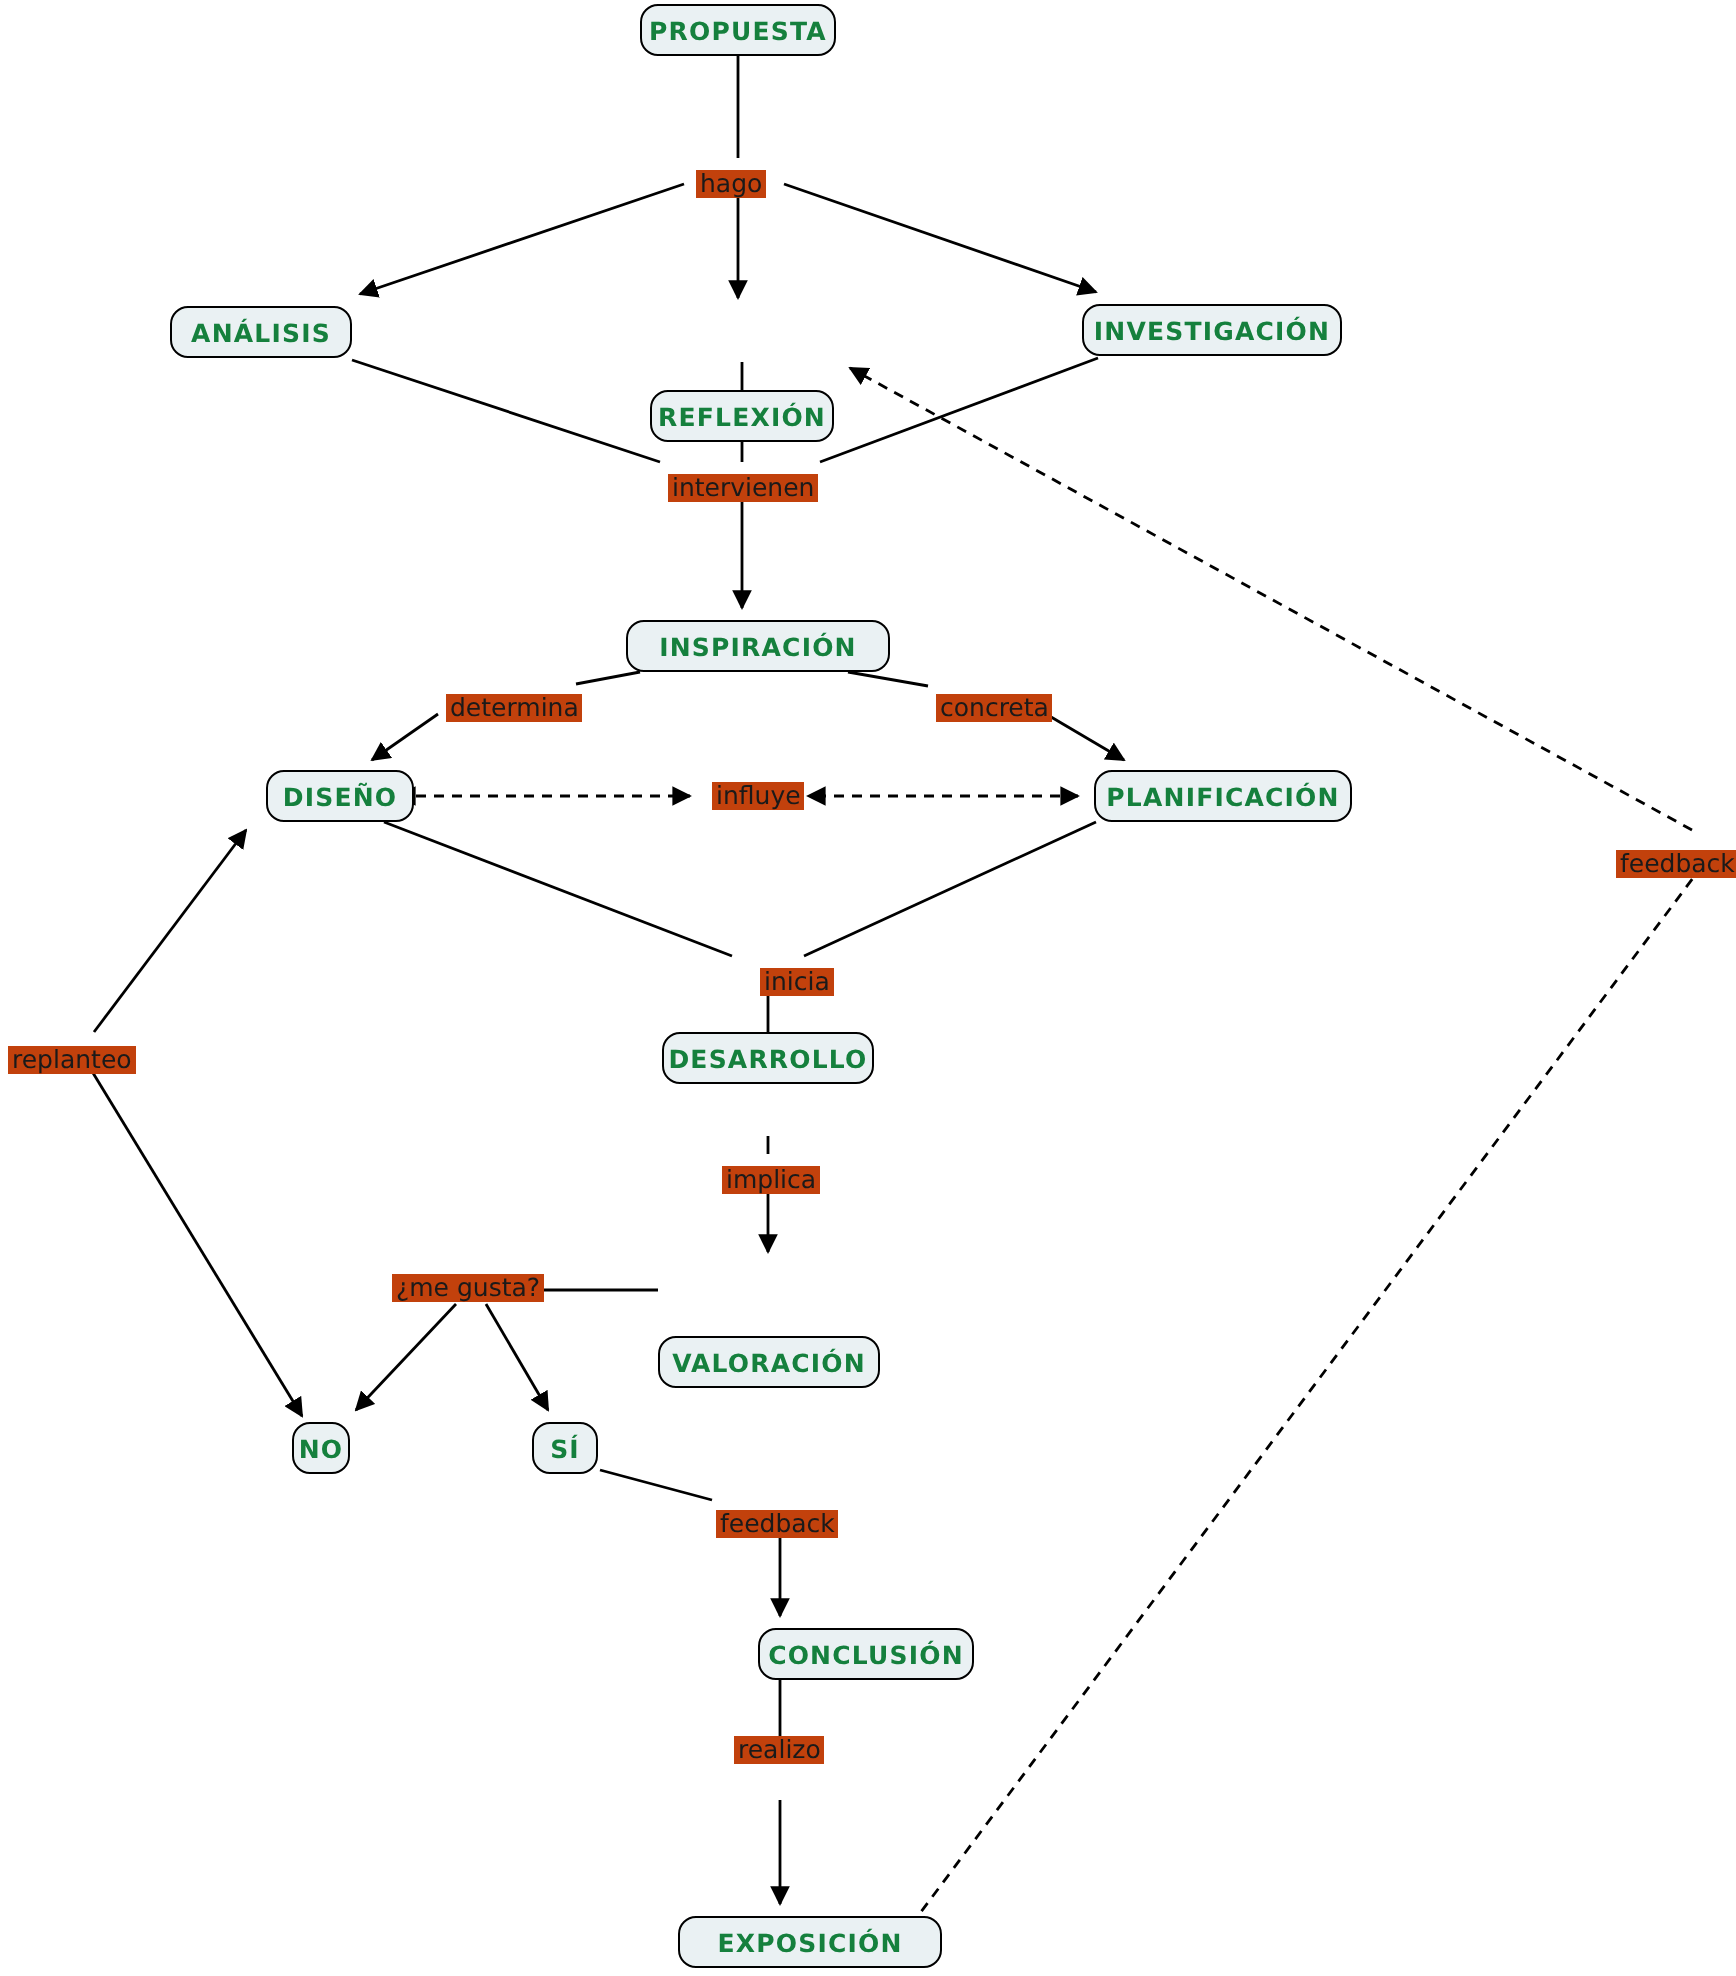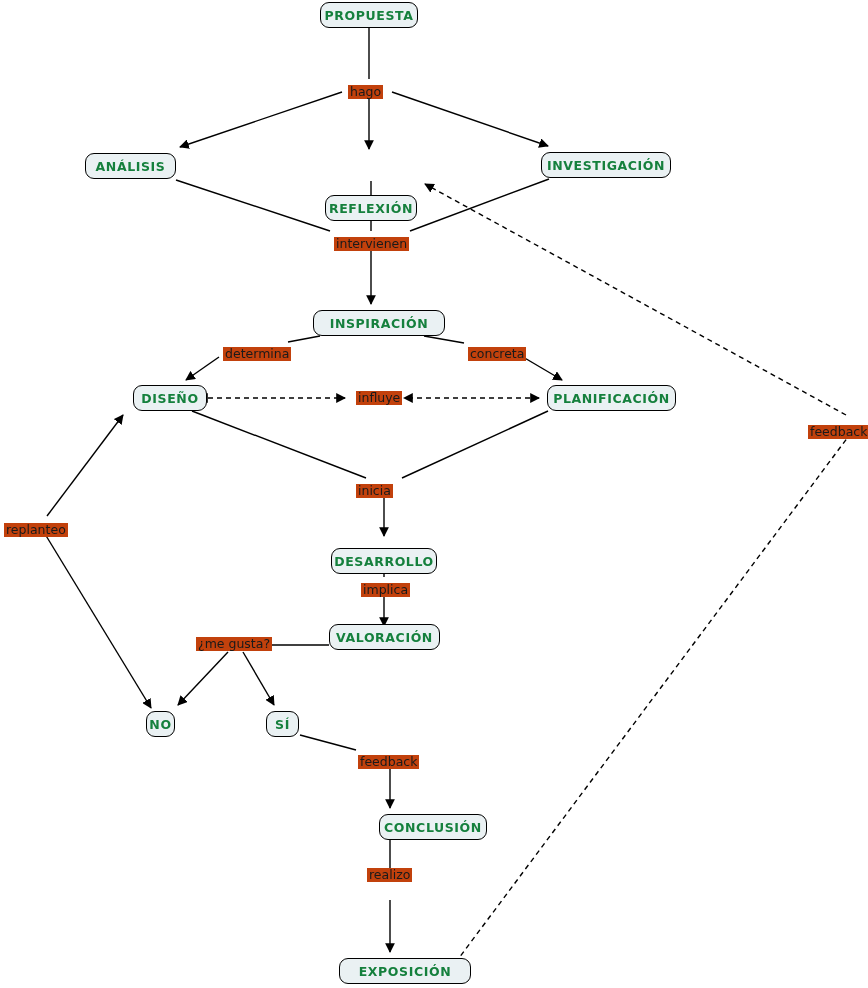--- a/index.html
+++ b/index.html
@@ -135,43 +135,43 @@
   <div class="node" style="left:325px; top:155px; width:92px; height:26px;margin-top:40px;">REFLEXIÓN</div>
 
   <div class="node" style="left:541px; top:152px; width:130px; height:26px;">INVESTIGACIÓN</div>
 
   <div class="node" style="left:313px; top:310px; width:132px; height:26px;">INSPIRACIÓN</div>
 
   <div class="node" style="left:117px; top:385px; width:74px; height:26px;margin-left:16px;">DISEÑO</div>
 
   <div class="node" style="left:547px; top:385px; width:129px; height:26px;">PLANIFICACIÓN</div>
 
-  <div class="node" style="left:331px; top:516px; width:106px; height:26px;margin-top:32px;">DESARROLLO</div>
+  <div class="node" style="left:331px; top:516px; width:106px; height:26px;">DESARROLLO</div>
 
-  <div class="node" style="left:329px; top:624px; width:111px; height:26px;">VALORACIÓN</div>
+  <div class="node" style="left:329px; top:668px; width:111px; height:26px;">VALORACIÓN</div>
 
   <div class="node" style="left:146px; top:711px; width:29px; height:26px;">NO</div>
 
   <div class="node" style="left:266px; top:711px; width:33px; height:26px;">SÍ</div>
 
   <div class="node" style="left:336px; top:814px; width:108px; height:26px;margin-left:43px;">CONCLUSIÓN</div>
 
   <div class="node" style="left:339px; top:958px; width:132px; height:26px;">EXPOSICIÓN</div>
 
   <div class="edge-label" style="left:348px; top:85px;">hago</div>
 
   <div class="edge-label" style="left:334px; top:237px;">intervienen</div>
 
   <div class="edge-label" style="left:223px; top:347px;">determina</div>
 
   <div class="edge-label" style="left:468px; top:347px;">concreta</div>
 
   <div class="edge-label" style="left:356px; top:391px;">influye</div>
 
-  <div class="edge-label" style="left:356px; top:484px;text-align:center;">inicia</div>
+  <div class="edge-label" style="left:380px; top:484px;text-align:center;">inicia</div>
 
   <div class="edge-label" style="left:361px; top:583px;">implica</div>
 
   <div class="edge-label" style="left:196px; top:637px;">¿me gusta?</div>
 
   <div class="edge-label" style="left:358px; top:755px;">feedback</div>
 
   <div class="edge-label" style="left:367px; top:868px;">realizo</div>
 
   <div class="edge-label" style="left:4px; top:523px;">replanteo</div>

